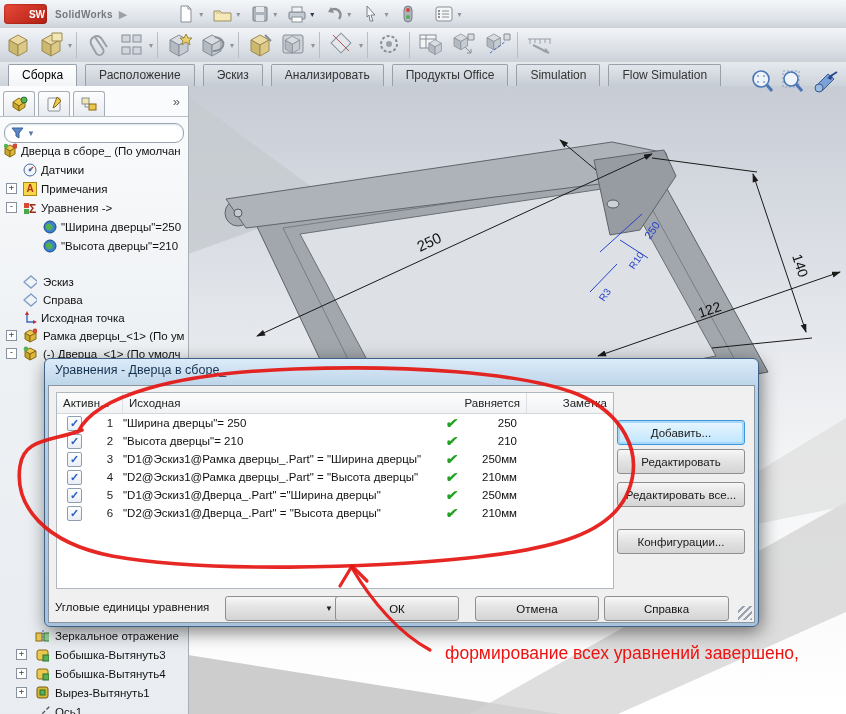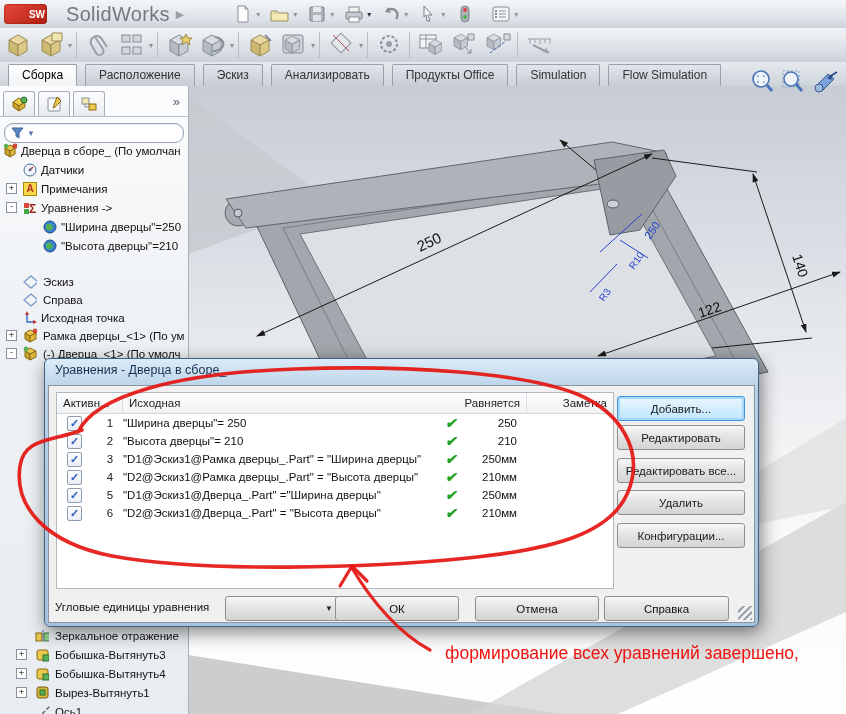--- a/index.html
+++ b/index.html
@@ -5,21 +5,21 @@
   html,body{margin:0;padding:0;background:#888;}
   #screen{position:relative;width:846px;height:714px;overflow:hidden;
     font-family:"Liberation Sans",sans-serif;background:#e8eaee;user-select:none;}
   
   #menubar{position:absolute;left:0;top:0;width:846px;height:28px;
     background:linear-gradient(180deg,#f4f6f9,#dde2e8 70%,#ccd2da);border-bottom:1px solid #b6bcc4;
     display:flex;align-items:center;z-index:2;}
   .logo-box{width:20px;height:20px;margin-left:4px;border-radius:4px;
     background:linear-gradient(145deg,#e84a3a,#b01e12);color:#fff;font-weight:bold;font-size:10px;
     display:flex;align-items:center;justify-content:center;box-shadow:inset 0 0 2px #7a0d05;padding-left:23px;}
-  .logo-text{font-size:20px;font-weight:normal;color:#75797e;margin-left:19px;letter-spacing:.3px;}
+  .logo-text{font-size:10px;font-weight:bold;color:#75797e;margin-left:8px;letter-spacing:.3px;}
   .logo-arrow{color:#9aa0a8;font-size:11px;margin-left:6px;}
   .micon{width:22px;height:22px;margin-left:9px;display:inline-flex;align-items:center;justify-content:center;}
   .mcaret{color:#8d939b;font-size:8px;margin-left:2px;}
   #toolbar2{position:absolute;left:0;top:28px;width:846px;height:34px;
     background:linear-gradient(180deg,#f2f4f7,#dce1e7 60%,#cbd1d9);border-bottom:1px solid #b0b6be;
     display:flex;align-items:center;z-index:2;}
   .tsep{width:1px;height:26px;background:#b8bec6;margin:0 4px;}
   .tbico{width:30px;height:28px;display:inline-flex;align-items:center;justify-content:center;margin-left:3px;}
   
   #tabs{position:absolute;left:0;top:62px;width:846px;height:24px;
@@ -60,21 +60,21 @@
   .th-sep{border-right:1px solid #dcdfe3;height:20px;line-height:20px;}
   .erow{height:18px;font-size:11.5px;color:#111;}
   .cbox{width:13px;height:13px;margin-left:10px;border:1px solid #8e9daf;border-radius:2px;
     background:linear-gradient(#fefefe,#e9eef5);display:flex;align-items:center;justify-content:center;
     color:#2d5fc4;font-size:11px;font-weight:bold;line-height:10px;}
   .enum{text-align:center;color:#222;}
   .echk{color:#24a224;font-size:14px;font-weight:bold;transform:skewX(-10deg);text-align:center;}
   .eval{text-align:right;padding-right:10px;}
   .dbtn{position:absolute;left:568px;width:126px;height:23px;font-size:11.5px;color:#1a1a1a;
     background:linear-gradient(#f7f7f7,#e4e4e4 45%,#d4d4d4);border:1px solid #8e8f8f;border-radius:3px;
-    display:flex;align-items:center;justify-content:center;}
+    display:flex;align-items:center;justify-content:center;margin-top:24px;}
   .dbtn.default{border:1px solid #3c97e0;box-shadow:0 0 0 2px #a8d8f8 inset;
     background:linear-gradient(#eaf6fd,#bee6fd);}
   #footer-label{position:absolute;left:6px;top:208px;height:26px;line-height:26px;font-size:11.5px;color:#111;}
   .fbtn{position:absolute;top:210px;height:23px;font-size:11.5px;color:#111;
     background:linear-gradient(#f7f7f7,#e4e4e4 45%,#d4d4d4);border:1px solid #8e8f8f;border-radius:3px;
     display:flex;align-items:center;justify-content:center;}
   #units-dd{left:176px;width:107px;justify-content:flex-end;padding-right:6px;color:#222;}
   #units-dd .ddarrow{font-size:8px;color:#222;}
   #grip{position:absolute;right:2px;bottom:2px;width:14px;height:14px;
     background:repeating-linear-gradient(135deg,transparent 0 3px,#9aa4b0 3px 5px);}
@@ -607,22 +607,21 @@
           <span>"D2@Эскиз1@Дверца_.Part" = "Высота дверцы"</span>
           <span class="echk">✔</span>
           <span class="eval">210мм</span>
             <span></span>
         </div>
       </div>
 
       <div class="dbtn default" style="top:10px">Добавить...</div>
       <div class="dbtn" style="top:39px">Редактировать</div>
       <div class="dbtn" style="top:72px">Редактировать все...</div>
-      <div class="dbtn" style="top:104px">Удалить</div>
-      <div class="dbtn" style="top:137px">Конфигурации...</div>
+      <div class="dbtn" style="top:119px">Конфигурации...</div>
 
       <div id="footer-label">Угловые единицы уравнения</div>
       <div class="fbtn" id="units-dd">
           <span class="ddarrow">▼</span>
         </div>
       <div class="fbtn" style="left:286px;width:122px">ОК</div>
       <div class="fbtn" style="left:426px;width:122px">Отмена</div>
       <div class="fbtn" style="left:555px;width:123px">Справка</div>
       <div id="grip"></div>
     </div>

